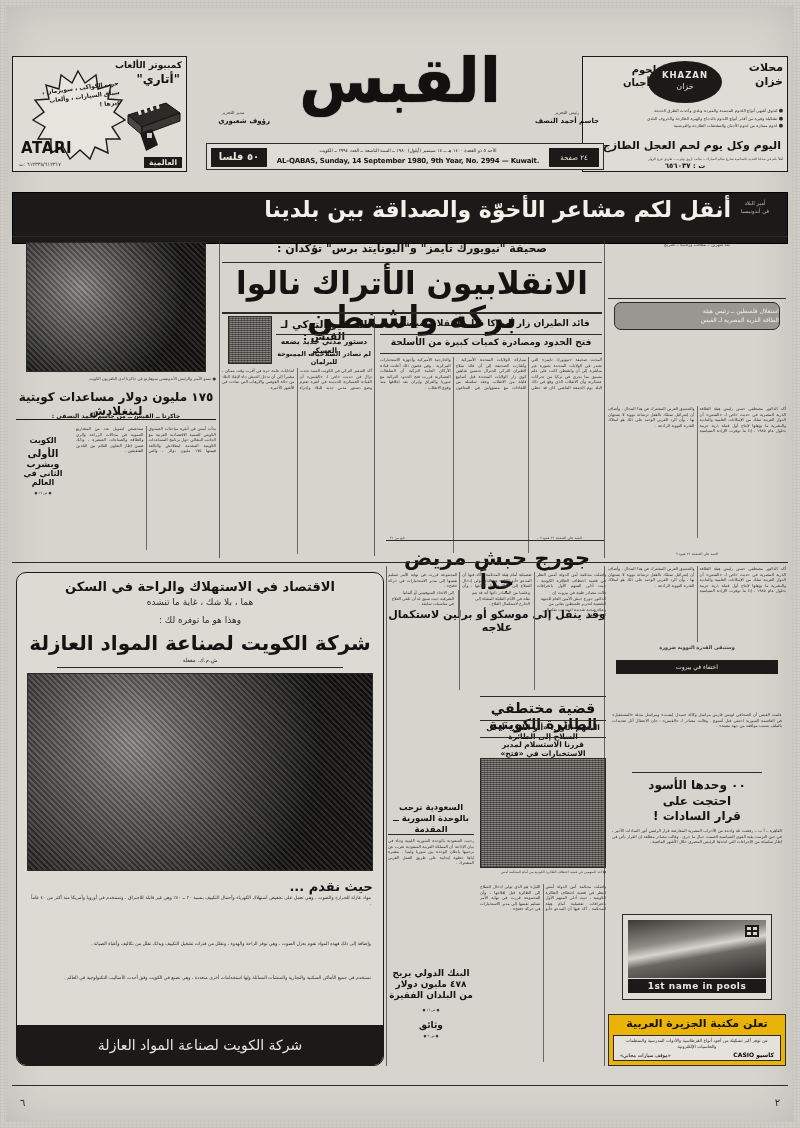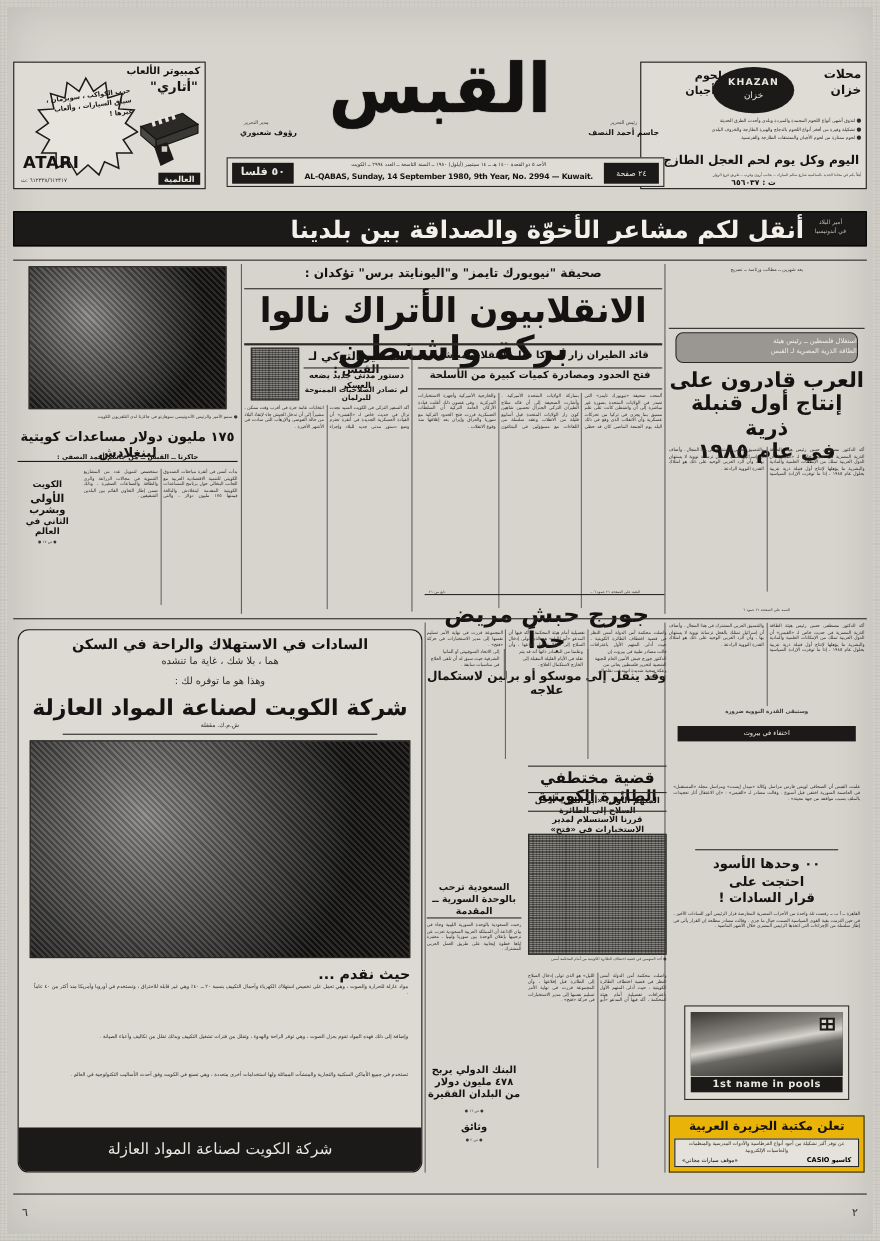--- a/index.html
+++ b/index.html
@@ -128,21 +128,21 @@
         <span>٥٠ فلسا</span>
       </div>
       <div class="abs blackbar ctr" style="right:4px;top:4px;width:50px;height:19px;font-size:7px;padding-top:6px;">
         <span>٢٤ صفحة</span>
       </div>
       <div class="abs ctr" style="left:64px;right:58px;top:4px;font-size:4.6px;color:#2b2a27;">الأحد ٥ ذو القعدة ١٤٠٠ هـ ــ ١٤ سبتمبر (أيلول) ١٩٨٠ ــ السنة التاسعة ــ العدد ٢٩٩٤ ــ الكويت</div>
       <div class="abs ctr hd" style="left:64px;right:58px;top:13px;font-size:7px;direction:ltr;">AL-QABAS, Sunday, 14 September 1980, 9th Year, No. 2994 — Kuwait.</div>
     </div>
   </div>
 
-  <div class="abs blackbar" style="left:6px;top:186px;right:6px;height:32px;border:1px solid #000;">
+  <div class="abs blackbar" style="left:6px;top:186px;right:6px;height:52px;border:1px solid #000;">
     <div class="abs ar" style="right:8px;top:6px;width:48px;font-size:5.4px;line-height:1.5;color:#bdbab2;text-align:center;">
       <div>أمير البلاد</div>
       <div>في أندونيسيا</div>
     </div>
     <div class="abs ar" style="right:56px;left:10px;top:4px;font-size:22px;font-weight:bold;letter-spacing:1px;color:#f2f0e9;">أنقل لكم مشاعر الأخوّة والصداقة بين بلدينا</div>
   </div>
 
   <div class="abs rule" style="left:6px;top:230px;right:6px;height:1px;"></div>
 
   <div class="abs" style="left:8px;top:234px;width:204px;height:318px;">
@@ -188,25 +188,20 @@
       <div class="abs ar tiny justify" style="left:0;right:0;top:41px;height:196px;column-count:3;column-gap:5px;column-rule:1px solid #6a6863;overflow:hidden;">ألمحت صحيفة «نيويورك تايمز» التي تصدر في الولايات المتحدة بصورة غير مباشرة إلى أن واشنطن كانت على علم مسبق بما يجري في تركيا من تحركات عسكرية وأن الانقلاب الذي وقع في ذلك البلد يوم الجمعة الماضي كان قد حظي بمباركة الولايات المتحدة الأميركية . وأشارت الصحيفة إلى أن قائد سلاح الطيران التركي الجنرال تحسين شاهين كوي زار الولايات المتحدة قبل أسابيع قليلة من الانقلاب وعقد سلسلة من اللقاءات مع مسؤولين في البنتاغون والخارجية الأميركية وأجهزة الاستخبارات المركزية . وفي غضون ذلك أعلنت قيادة الأركان العامة التركية أن السلطات العسكرية قررت فتح الحدود التركية مع سوريا والعراق وإيران بعد إغلاقها منذ وقوع الانقلاب .</div>
     </div>
   </div>
 
   <div class="abs" style="right:8px;top:234px;width:178px;height:318px;">
     <div class="abs ar tiny" style="left:0;right:0;top:2px;font-size:4.2px;text-align:center;color:#3a3835;">بعد شهرين ــ مطالب ورئاسة ــ تصريح</div>
     <div class="abs rule" style="left:0;right:0;top:58px;height:1px;"></div>
     <div class="abs ctr round" style="left:6px;right:6px;top:62px;height:28px;border:1.5px solid #2b2a27;background:#9a9792;">
       <div class="ar" style="font-size:6px;color:#f0eee7;padding-top:4px;">استغلال فلسطين ــ رئيس هيئة</div>
       <div class="ar" style="font-size:6px;color:#f0eee7;padding-top:2px;">الطاقة الذرية المصرية لـ القبس</div>
-    </div>
-    <div class="abs ar ctr hd" style="left:0;right:0;top:96px;line-height:1.12;">
-      <div style="font-size:19px;">العرب قادرون على</div>
-      <div style="font-size:19px;">إنتاج أول قنبلة ذرية</div>
-      <div style="font-size:19px;letter-spacing:2px;">في عام ١٩٨٥</div>
     </div>
     <div class="abs ar tiny justify" style="left:0;right:0;top:166px;height:132px;column-count:2;column-gap:5px;column-rule:1px solid #6a6863;overflow:hidden;">أكد الدكتور مصطفى حسن رئيس هيئة الطاقة الذرية المصرية في حديث خاص لـ «القبس» أن الدول العربية تملك من الإمكانات العلمية والمادية والبشرية ما يؤهلها لإنتاج أول قنبلة ذرية عربية بحلول عام ١٩٨٥ ، إذا ما توفرت الإرادة السياسية والتنسيق العربي المشترك في هذا المجال . وأضاف أن إسرائيل تمتلك بالفعل ترسانة نووية لا يستهان بها ، وأن الرد العربي الوحيد على ذلك هو امتلاك القدرة النووية الرادعة .</div>
     <div class="abs ar nano" style="left:0;right:0;bottom:2px;text-align:center;">التتمة على الصفحة ٢١ عمود ٦</div>
   </div>
 
   <div class="col-rule" style="left:213px;top:234px;height:318px;"></div>
   <div class="col-rule" style="right:189px;top:234px;height:318px;"></div>
 
   <div class="abs rule" style="left:380px;top:534px;right:190px;height:1px;"></div>
   <div class="abs" style="left:382px;top:528px;width:218px;height:82px;">
@@ -217,21 +212,21 @@
     <div class="abs ar tiny" style="left:0;right:0;top:56px;height:26px;display:flex;gap:5px;overflow:hidden;">
       <div style="flex:1;">قالت مصادر طبية في بيروت إن الدكتور جورج حبش الأمين العام للجبهة الشعبية لتحرير فلسطين يعاني من وعكة صحية شديدة استدعت نقله إلى المستشفى .</div>
       <div style="flex:1;border-right:1px solid #6a6863;padding-right:4px;">وعلمنا من المصادر ذاتها أنه قد يتم نقله في الأيام القليلة المقبلة إلى الخارج لاستكمال العلاج .</div>
       <div style="flex:1;border-right:1px solid #6a6863;padding-right:4px;">إلى الاتحاد السوفييتي أو ألمانيا الشرقية حيث سبق له أن تلقى العلاج في مناسبات سابقة .</div>
     </div>
   </div>
 
   <div class="abs rule" style="left:6px;top:556px;right:6px;height:1px;"></div>
 
   <div class="abs ad-border" style="left:10px;top:566px;width:368px;height:494px;background:#dcdad2;border-radius:10px;">
-    <div class="abs ar ctr hd" style="left:6px;right:6px;top:6px;font-size:13px;">السادات في الاستهلاك والراحة في السكن</div>
+    <div class="abs ar ctr hd" style="left:6px;right:6px;top:6px;font-size:13px;">الاقتصاد في الاستهلاك والراحة في السكن</div>
     <div class="abs ar ctr" style="left:6px;right:6px;top:24px;font-size:9px;letter-spacing:2px;color:#2b2a27;">هما ، بلا شك ، غاية ما تنشده</div>
     <div class="abs ar ctr" style="left:6px;right:6px;top:42px;font-size:9px;letter-spacing:2px;color:#2b2a27;">وهذا هو ما توفره لك :</div>
     <div class="abs ar ctr hd" style="left:4px;right:4px;top:58px;font-size:20px;">شركة الكويت لصناعة المواد العازلة</div>
     <div class="abs ar ctr" style="left:4px;right:4px;top:84px;font-size:5.5px;color:#2b2a27;">ش.م.ك. مقفلة</div>
     <div class="abs rule" style="left:40px;right:40px;top:94px;height:1px;"></div>
 
     <div class="abs imgbox bx" style="left:10px;right:10px;top:100px;height:198px;"></div>
 
     <div class="abs ar hd" style="right:10px;top:306px;font-size:13px;">حيث نقدم ...</div>
     <div class="abs ar tiny2 justify" style="left:14px;right:12px;top:322px;letter-spacing:1px;">مواد عازلة للحرارة والصوت ، وهي تعمل على تخفيض استهلاك الكهرباء وأحمال التكييف بنسبة ٢٠ ــ ٤٠٪ وهي غير قابلة للاحتراق ، وتستخدم في أوروبا وأمريكا منذ أكثر من ٤٠ عاماً .</div>

